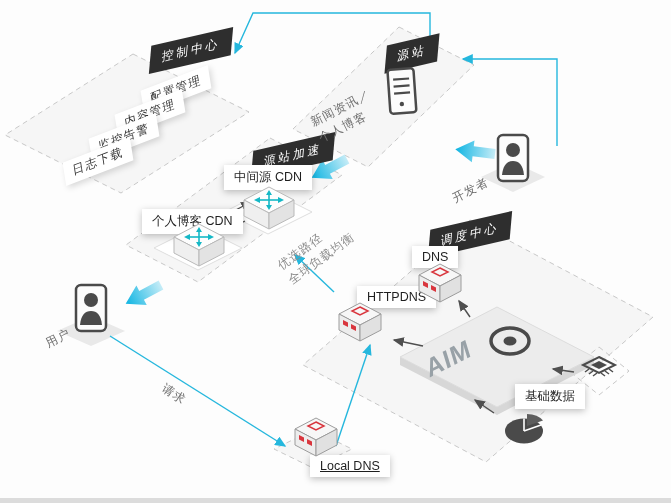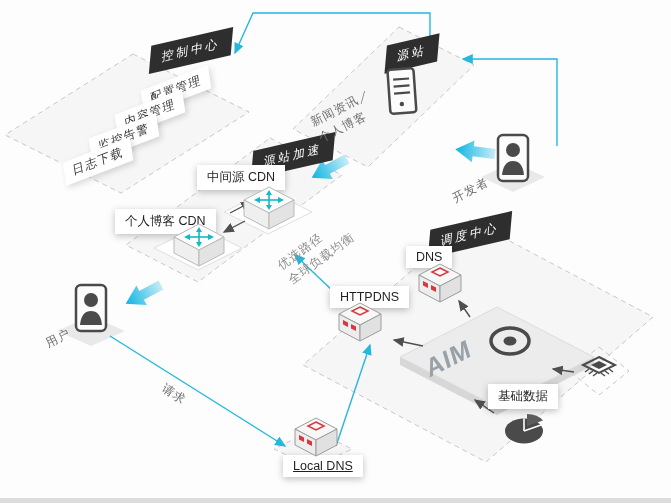--- a/index.html
+++ b/index.html
@@ -24,21 +24,21 @@
     font-size:12px;letter-spacing:3px;padding:5px 12px;
     transform:rotate(-13deg) skewX(-18deg);white-space:nowrap;
   }
   .card{
     position:absolute;background:#fff;color:#333;font-size:12px;letter-spacing:1.5px;
     padding:3px 9px;transform:rotate(-21deg) skewX(-12deg);
     box-shadow:2px 3px 6px rgba(0,0,0,.15);white-space:nowrap;
   }
   .tag{
     position:absolute;background:#fff;color:#1f1f1f;font-size:12.5px;
-    padding:4px 10px;box-shadow:0 2px 7px rgba(0,0,0,.25);white-space:nowrap;
+    padding:4px 10px;box-shadow:0 2px 7px rgba(0,0,0,.25);white-space:nowrap;margin-left:27px;
   }
   .iso-text{
     position:absolute;color:var(--text-gray,#6f6f6f);font-size:12px;
     letter-spacing:1px;white-space:nowrap;line-height:1.5;
   }
   .aim{
     position:absolute;font-size:25px;font-weight:bold;color:#98a1a7;
     transform:rotate(-27deg) skewX(-10deg);letter-spacing:1px;
   }
   .icon{position:absolute;}
@@ -110,21 +110,21 @@
   <div class="banner" style="left:251px;top:142px;">源站加速</div>
   <div class="banner" style="left:428px;top:221px;">调度中心</div>
 
   <div class="card" style="left:140px;top:78px;">配置管理</div>
   <div class="card" style="left:114px;top:102px;">内容管理</div>
   <div class="card" style="left:88px;top:126px;">监控告警</div>
   <div class="card" style="left:62px;top:150px;">日志下载</div>
 
   <div class="tag" style="left:197px;top:165px;">中间源 CDN</div>
   <div class="tag" style="left:115px;top:209px;">个人博客 CDN</div>
-  <div class="tag" style="left:406px;top:246px;">DNS</div>
+  <div class="tag" style="left:385px;top:246px;">DNS</div>
   <div class="tag" style="left:330px;top:286px;">HTTPDNS</div>
   <div class="tag" style="left:488px;top:384px;">基础数据</div>
   <div class="tag" style="left:283px;top:455px;text-decoration:underline;">Local DNS</div>
 
   <div class="iso-text" style="left:312px;top:98px;transform:rotate(-27deg);">
     <div>新闻资讯／</div>
     <div>个人博客</div>
   </div>
   <div class="iso-text" style="left:451px;top:181px;transform:rotate(-27deg);">开发者</div>
   <div class="iso-text" style="left:45px;top:329px;transform:rotate(-27deg);">用户</div>

